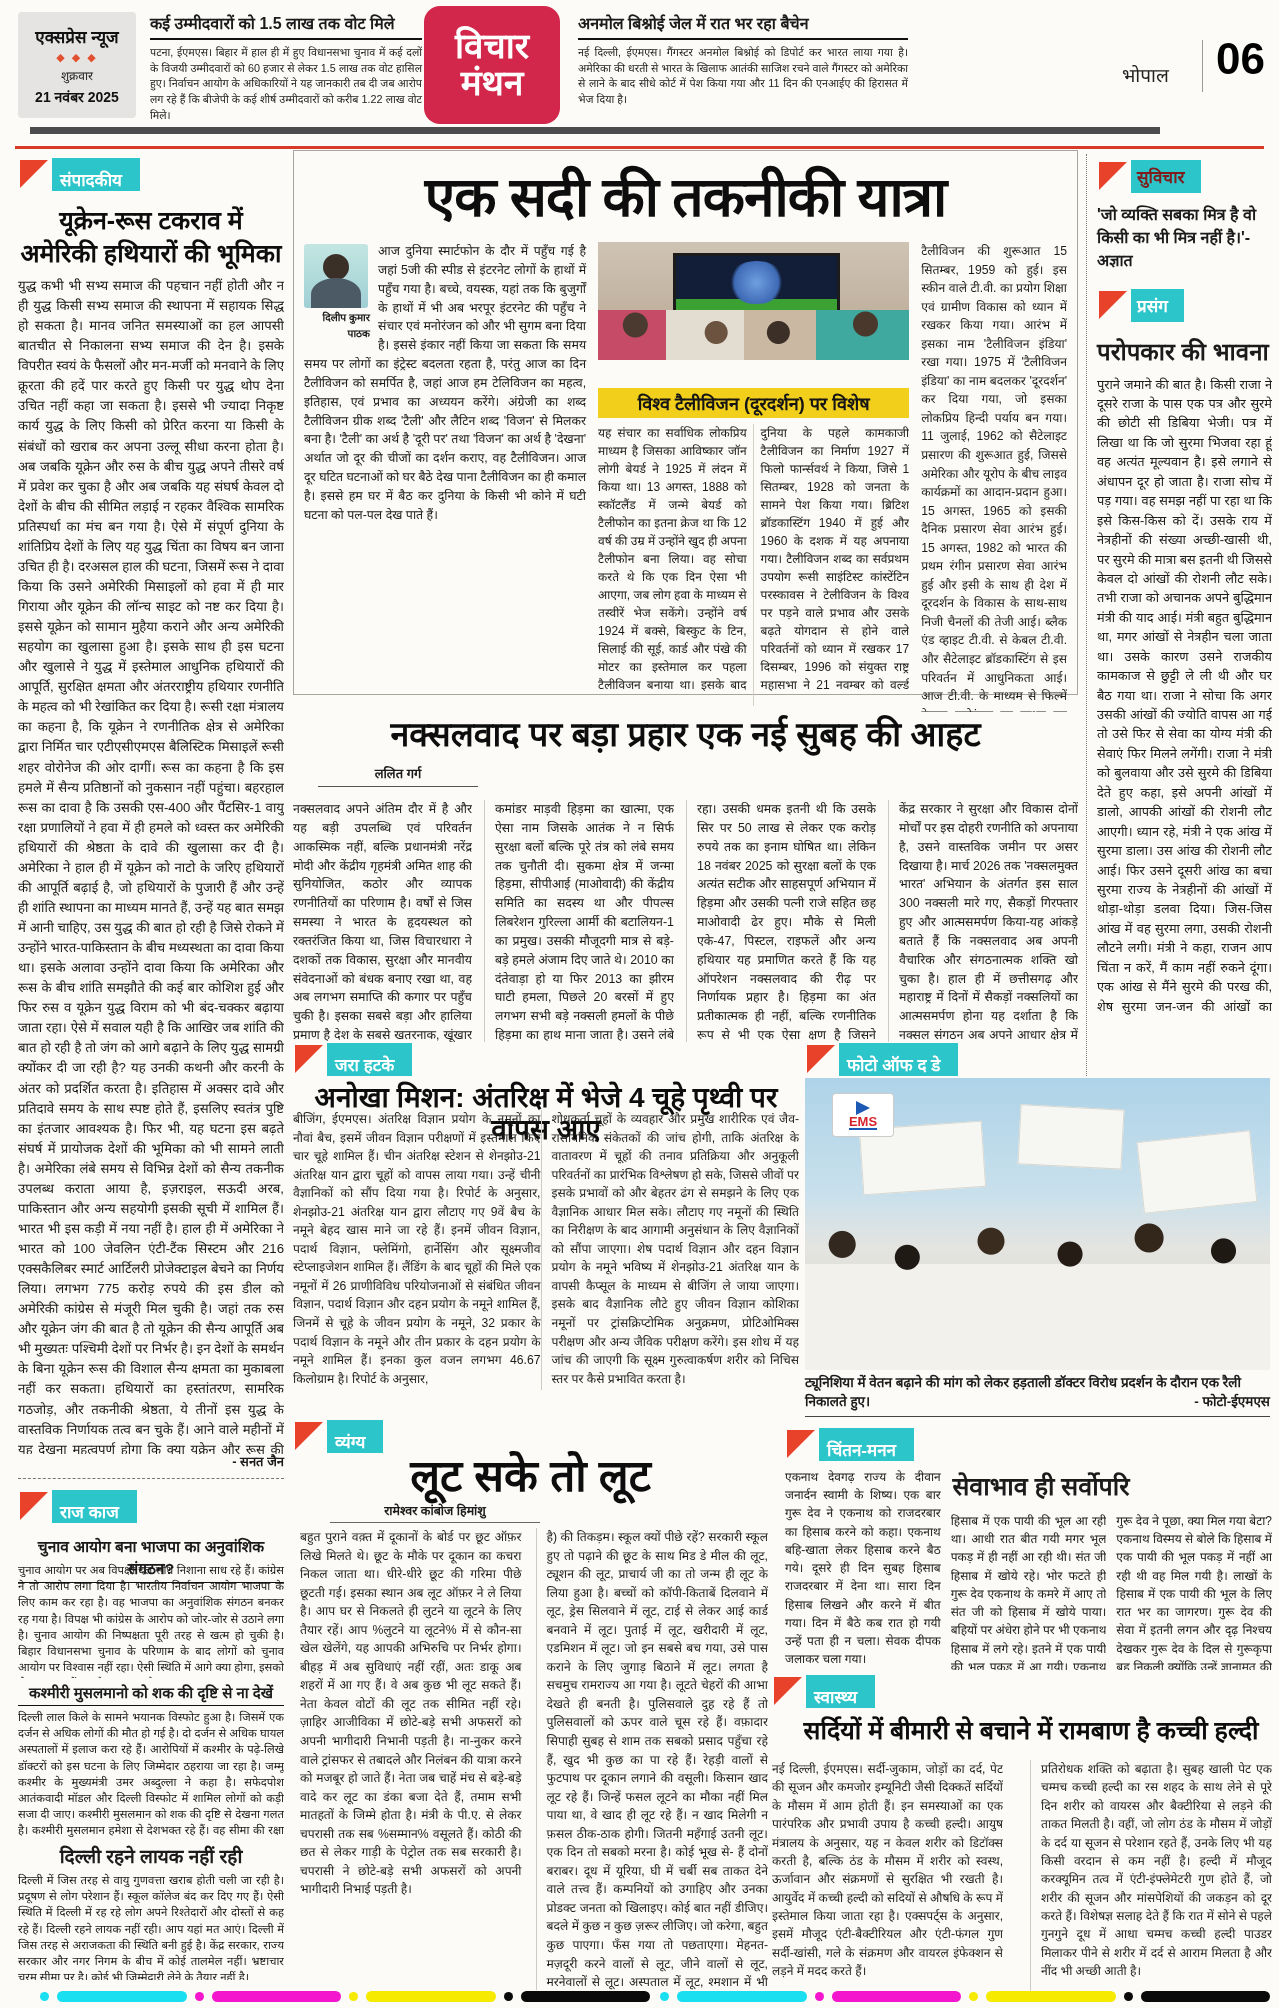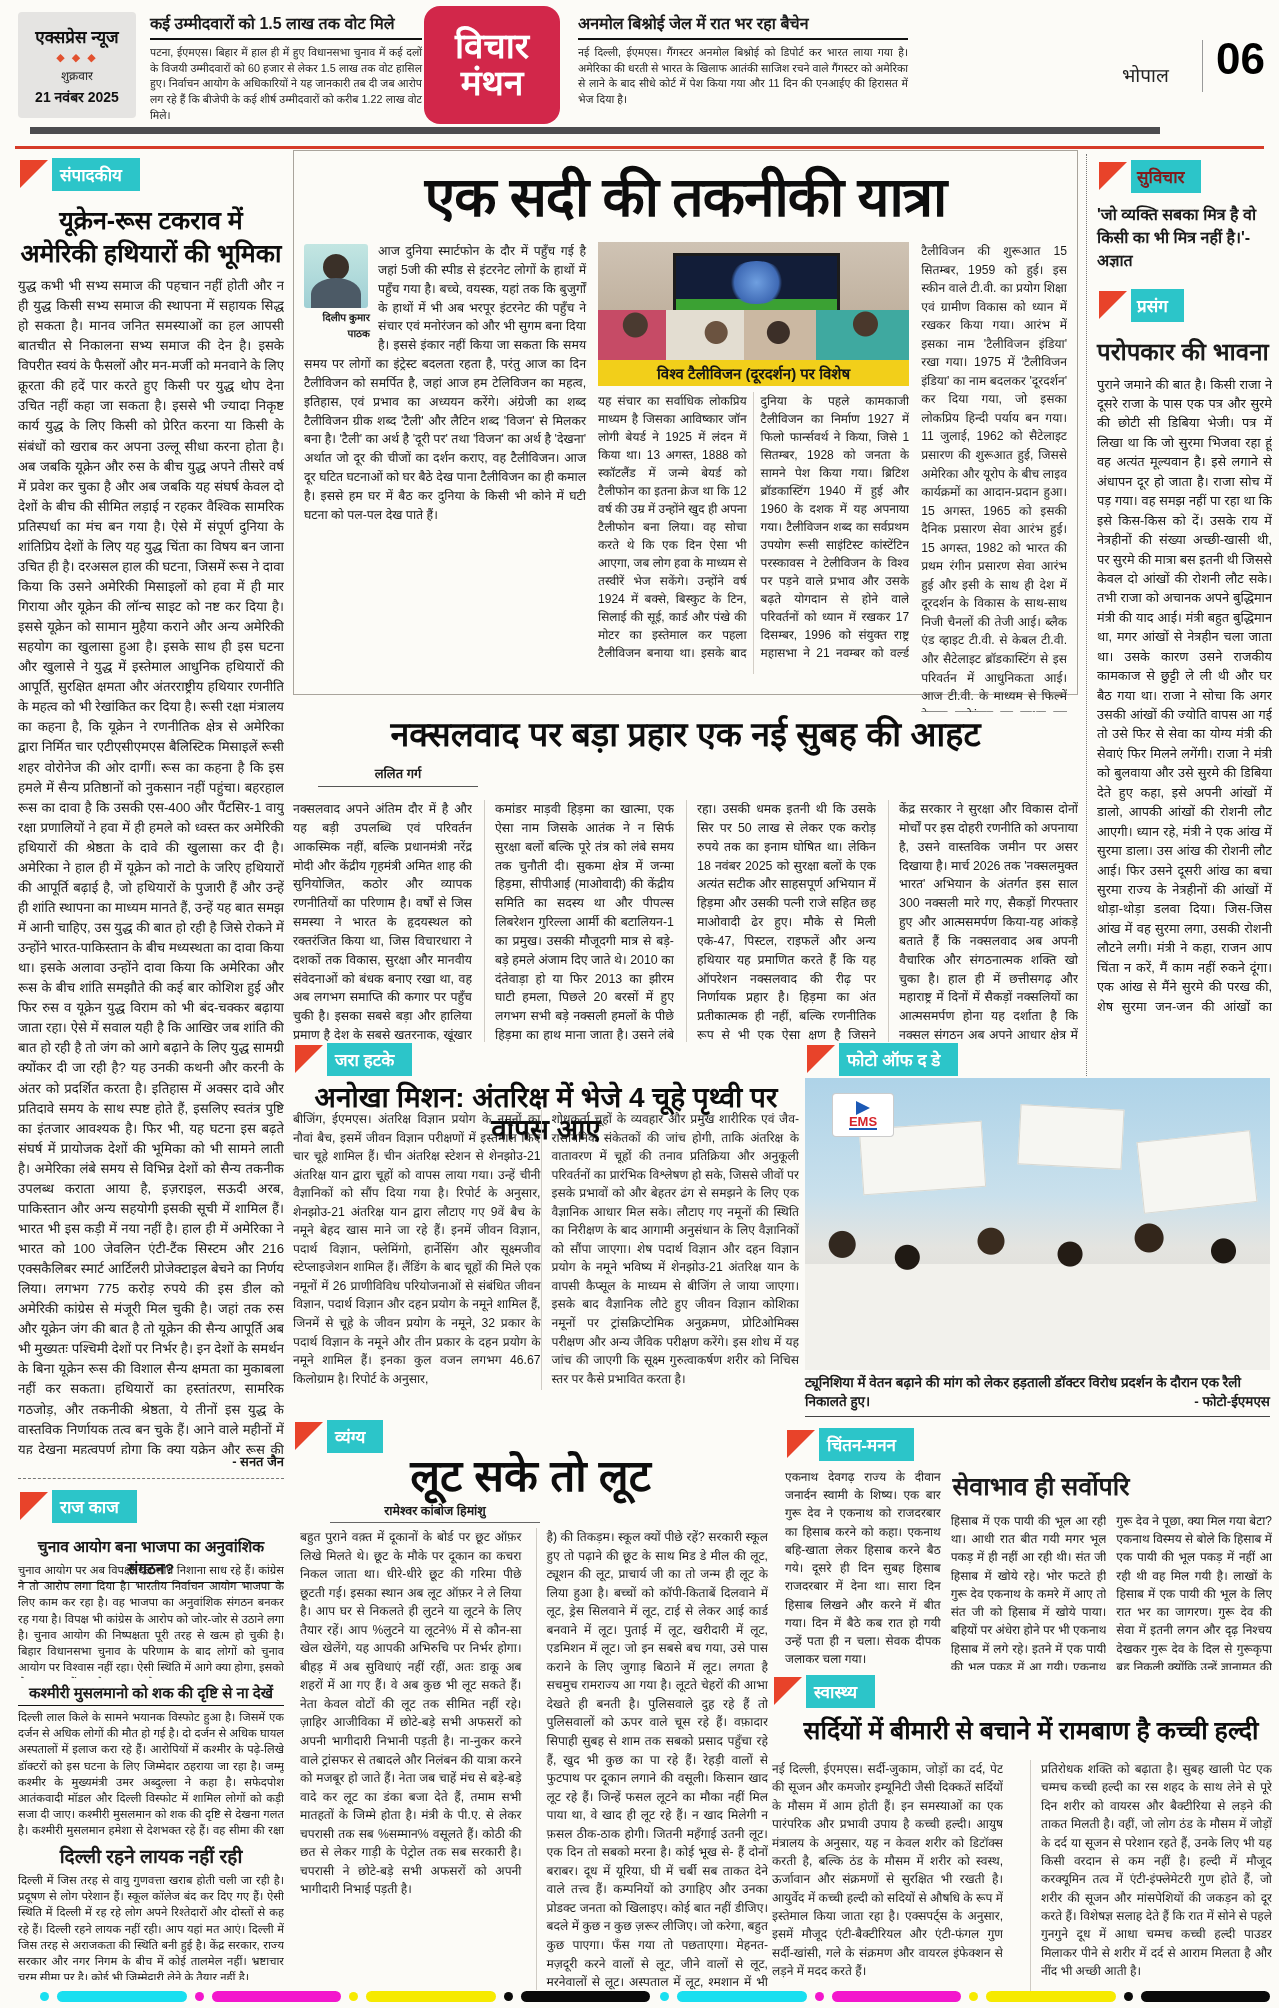--- a/index.html
+++ b/index.html
@@ -18,21 +18,21 @@
   .brief p{margin:0;font-size:10.8px;line-height:1.45;text-align:justify;color:#222;}
   .masthead-red{left:424px;top:6px;width:136px;height:118px;background:#d2274a;border-radius:16px;
                 display:flex;flex-direction:column;align-items:center;justify-content:center;line-height:1.05;}
   .masthead-red div{color:#fff;font-size:35px;font-weight:bold;}
   .city{left:1122px;top:62px;font-size:19px;color:#222;}
   .city-rule{left:1202px;top:40px;width:1px;height:52px;background:#9a9a9a;}
   .page-num{left:1216px;top:34px;font-size:44px;font-weight:bold;color:#000;}
   .darkbar{left:30px;top:127px;width:1130px;height:7px;background:#4c4c4f;}
   .redline{left:15px;top:146px;width:1249px;height:3px;background:#d63b28;}
   
-  .sec-label{position:absolute;height:33px;display:inline-flex;align-items:center;background:#2cc5c9;
+  .sec-label{position:absolute;height:33px;display:inline-flex;align-items:flex-end;background:#2cc5c9;
              padding:0 18px 0 42px;}
   .sec-label .tri{position:absolute;left:0;top:0;width:34px;height:33px;background:#fcfbf7;}
   .sec-label .tri::after{content:"";position:absolute;left:2px;top:2px;width:0;height:0;
              border-bottom:28px solid #e8432a;border-right:28px solid transparent;
              transform:scaleY(-1);}
   .sec-label .txt{color:#fff;font-size:17px;font-weight:bold;position:relative;}
   
   .just{text-align:justify;line-height:1.52;}
   .headline{font-weight:bold;color:#0d0d0d;text-align:center;}
   .colrow{display:flex;}
@@ -64,22 +64,22 @@
   .tv-screen::before{content:"";position:absolute;left:0;bottom:0;width:100%;height:36%;background:#3ba133;}
   .tv-screen::after{content:"";position:absolute;left:32%;top:8%;width:36%;height:62%;border-radius:50%;
                     background:radial-gradient(circle,#6f9fe0 0%,#3f6ab5 60%,transparent 70%);}
   .tv-people{position:absolute;left:0;bottom:0;width:100%;height:42%;
      background:
        radial-gradient(circle at 12% 30%, #4a3a30 0 12px, transparent 13px),
        radial-gradient(circle at 38% 45%, #6b5340 0 11px, transparent 12px),
        radial-gradient(circle at 58% 45%, #3c2f28 0 11px, transparent 12px),
        radial-gradient(circle at 86% 28%, #4a382c 0 12px, transparent 13px),
        linear-gradient(90deg,#c64b66 0 22%, #e3ddd1 22% 47%, #cbb8a2 47% 70%, #3fa9a0 70% 100%);}
-  .tv-caption{background:#f2cf1a;color:#151515;font-weight:bold;font-size:15px;text-align:center;
-              padding:3px 2px;margin-bottom:6px;}
+  .tv-caption{background:#f2cf1a;color:#151515;font-weight:bold;font-size:18px;text-align:center;
+              padding:3px 2px;margin-bottom:6px;margin-top:28px;}
   .main-colB-text{font-size:12px;line-height:1.5;text-align:justify;column-count:2;column-gap:14px;
                   column-rule:1px solid #d3cec6;height:282px;overflow:hidden;}
   
   .nx-head{left:293px;top:710px;width:785px;font-size:34px;}
   .nx-byline{left:318px;top:764px;width:160px;text-align:center;font-size:13px;font-weight:bold;
              border-bottom:1px solid #555;padding-bottom:4px;}
   .nx-cols{left:293px;top:800px;width:785px;height:242px;gap:12px;font-size:12.4px;}
   .nx-cols>div{flex:1;}
   
   .jh-head{left:293px;top:1082px;width:506px;font-size:28px;line-height:1.15;}

